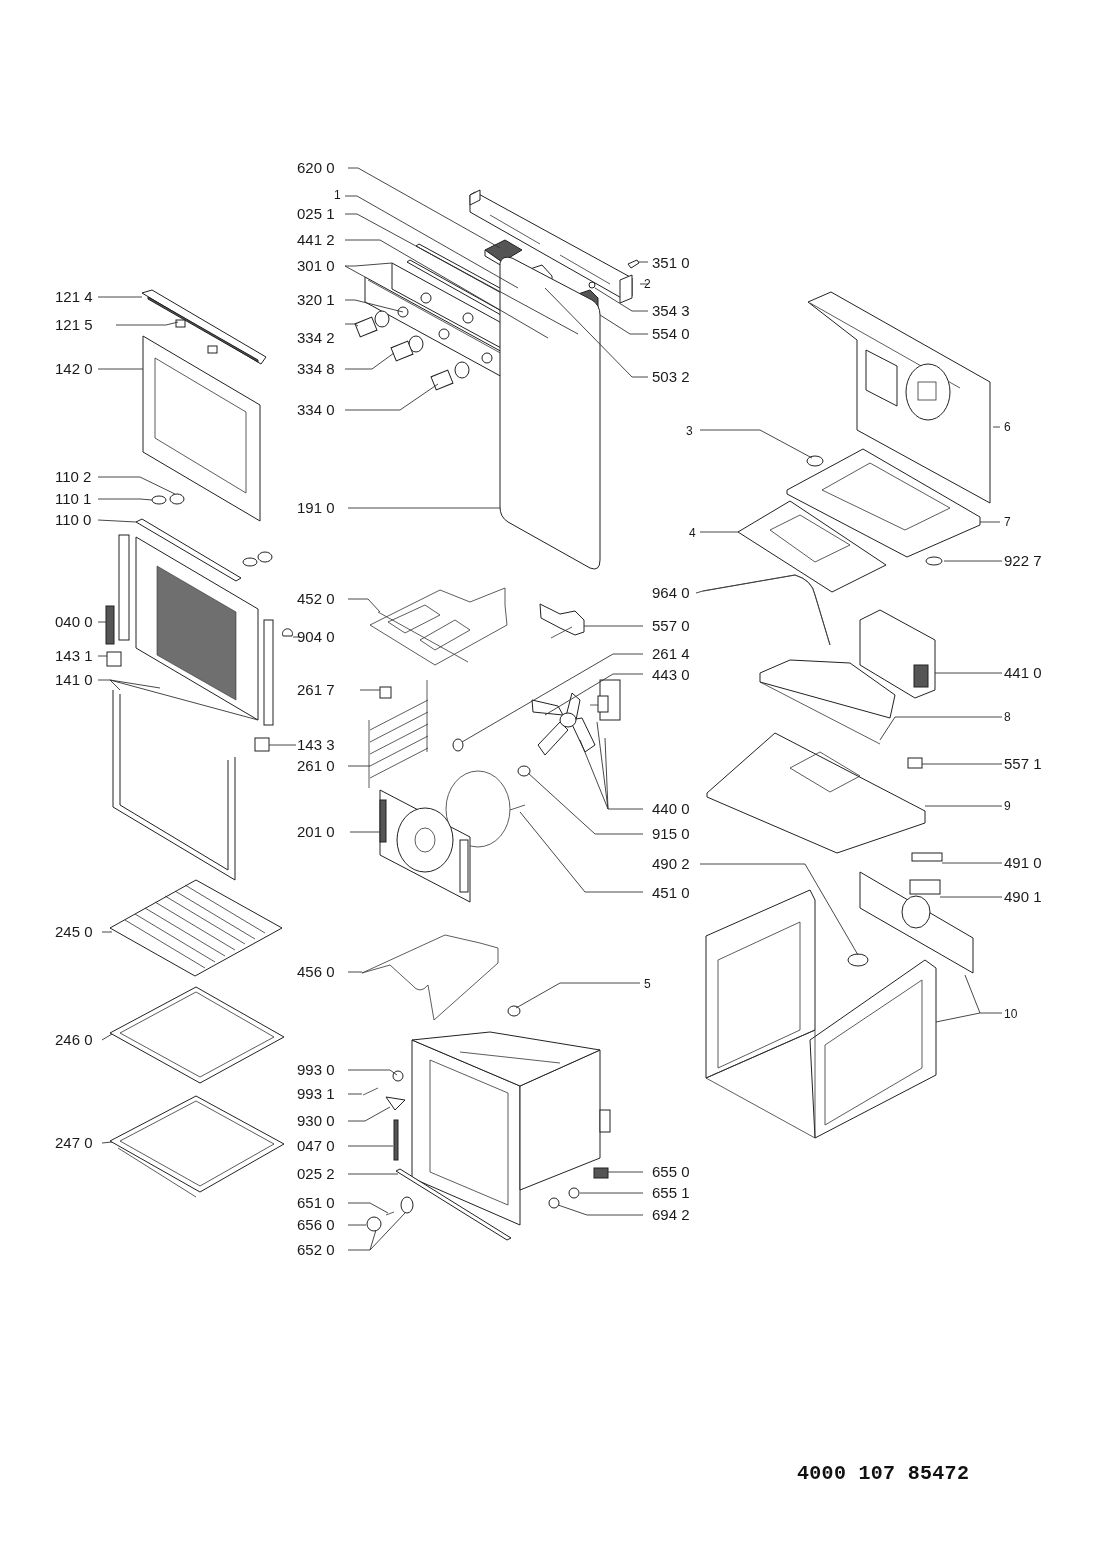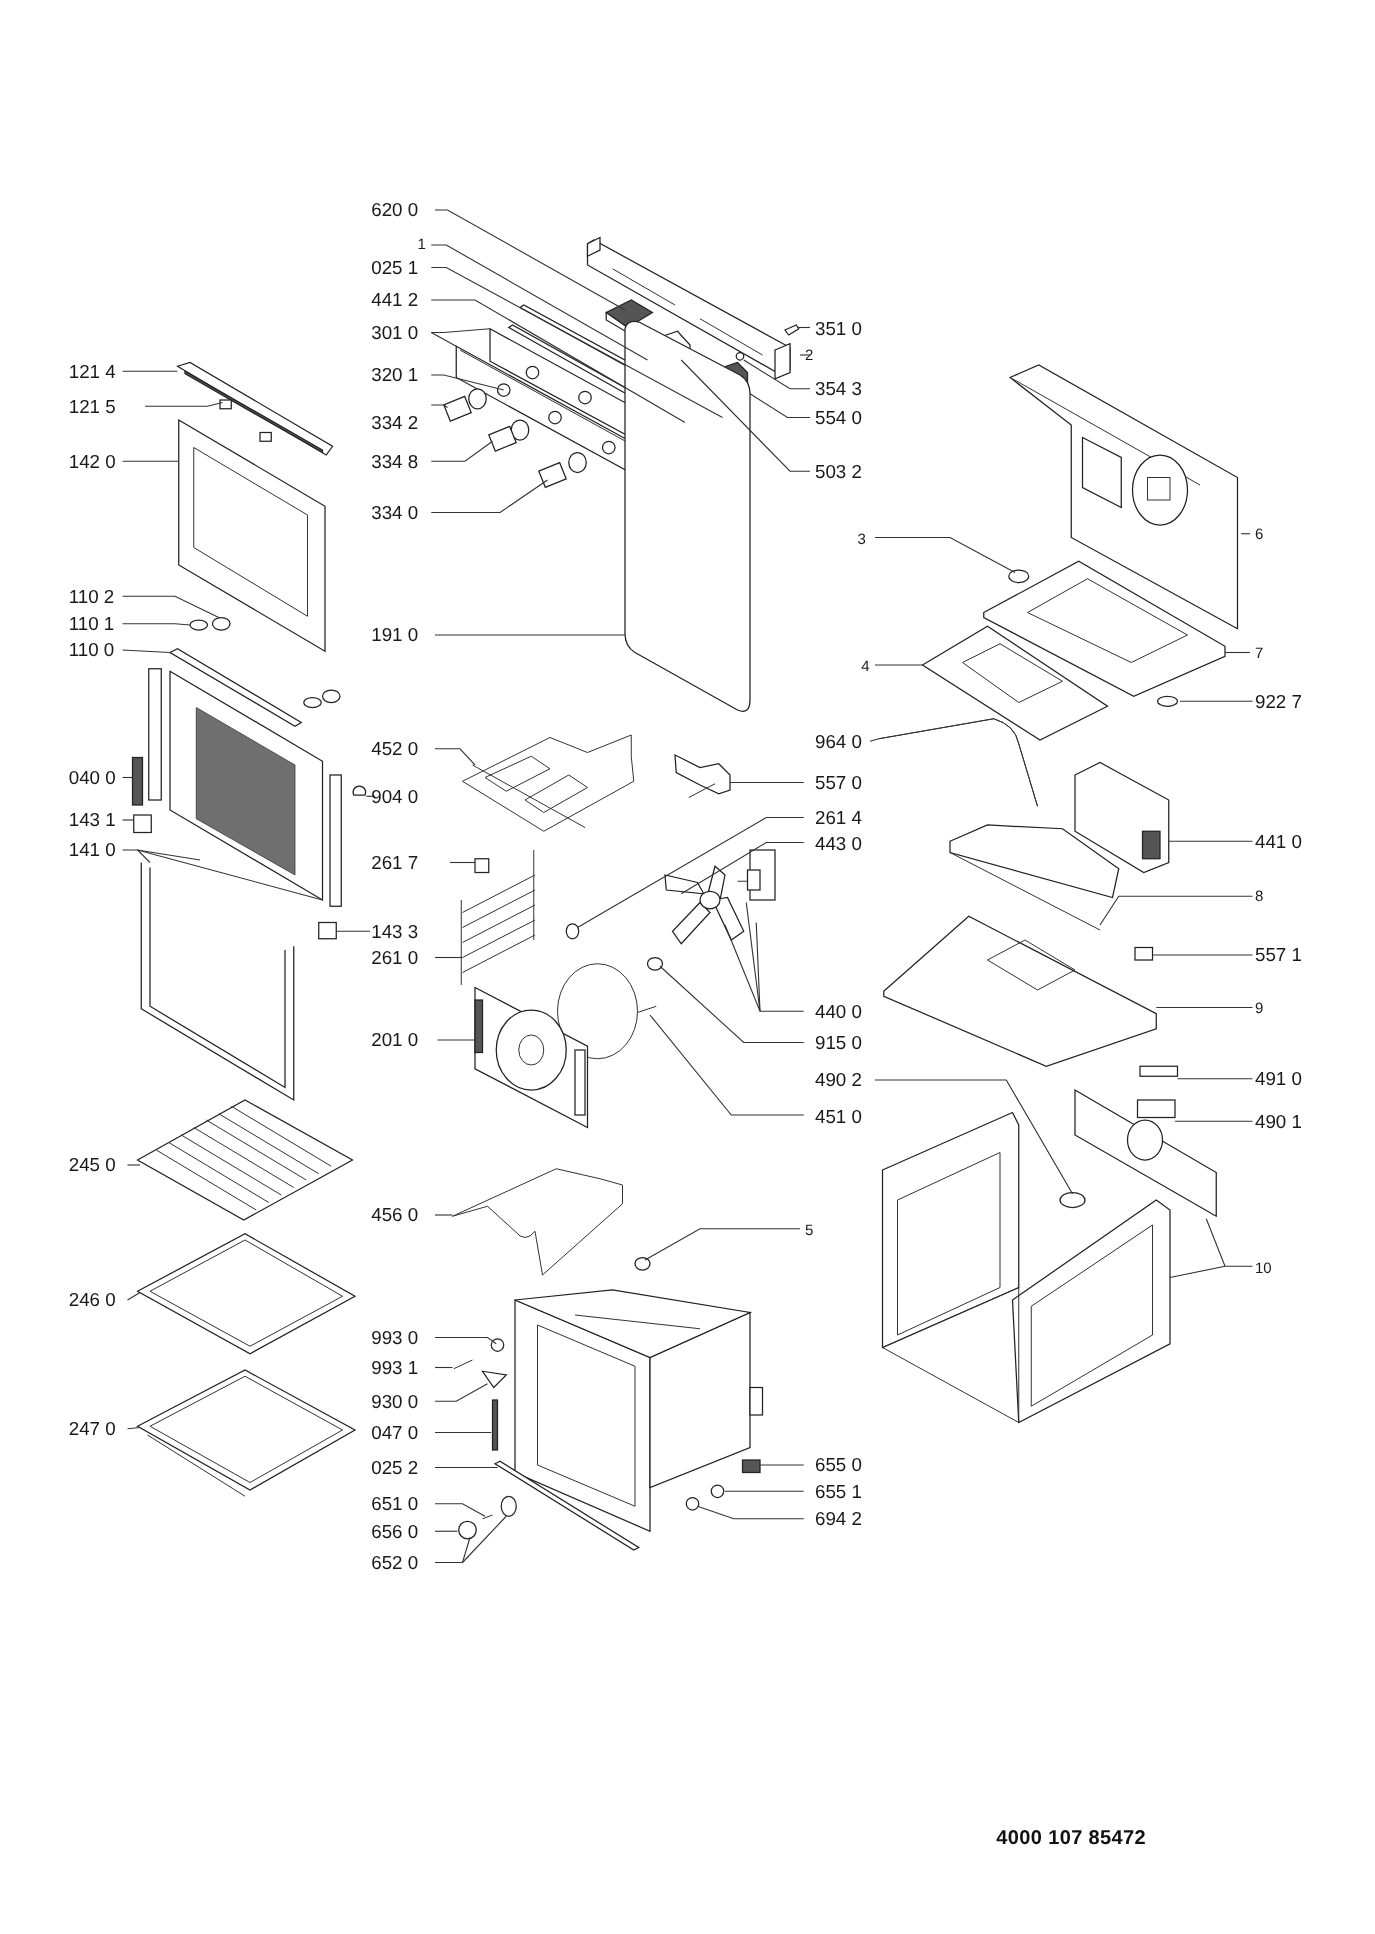--- a/index.html
+++ b/index.html
@@ -5,22 +5,22 @@
   html, body { margin: 0; padding: 0; background: #ffffff; }
   body { width: 1100px; height: 1547px; position: relative; overflow: hidden;
          font-family: "Liberation Sans", sans-serif; color: #1a1a1a; }
   #diagram { position: absolute; left: 0; top: 0; width: 1100px; height: 1547px; }
   .lbl { font-family: "Liberation Sans", sans-serif; font-size: 15px; fill: #1a1a1a; }
   .lbl-sm { font-family: "Liberation Sans", sans-serif; font-size: 12px; fill: #1a1a1a; }
   .leader { stroke: #333; stroke-width: 0.9; fill: none; }
   .part { stroke: #222; stroke-width: 1; fill: #fff; }
   .part-thin { stroke: #333; stroke-width: 0.8; fill: none; }
   .part-dark { stroke: #222; stroke-width: 1; fill: #555; }
-  .doc-number { position: absolute; left: 797px; top: 1462px; font-family: Liberation Sans, sans-serif;
-                font-weight: bold; font-size: 16px; color: #111; letter-spacing: 0.3px; }
+  .doc-number { position: absolute; left: 797px; top: 1462px; font-family: Liberation Mono, monospace;
+                font-weight: bold; font-size: 20px; color: #111; letter-spacing: 0.3px; }
 </style>
 </head>
 <body>
 
 <svg id="diagram" viewBox="0 0 1100 1547" xmlns="http://www.w3.org/2000/svg">
 
   <g>
 
     <g>
       <polygon class="part" points="470,195 475,192 632,278 632,296 625,300 470,212"></polygon>

